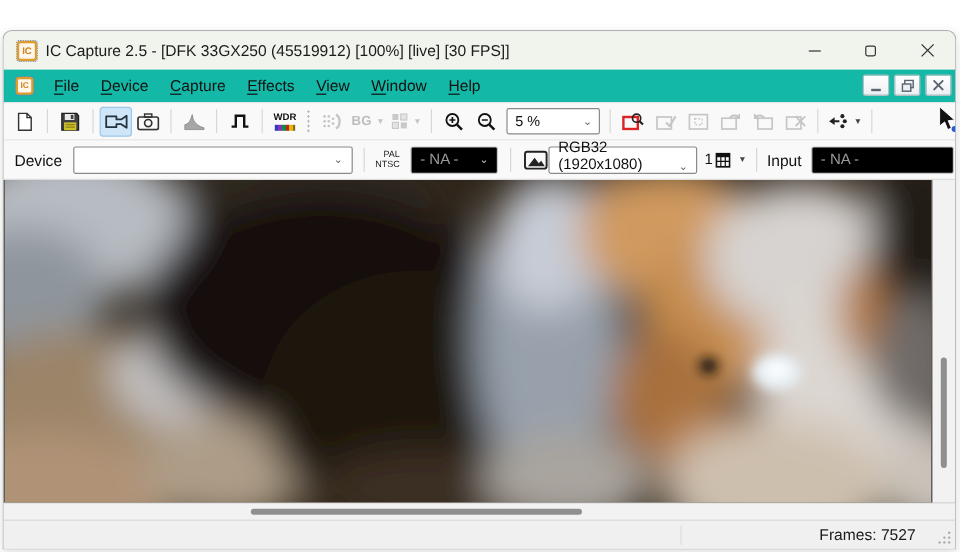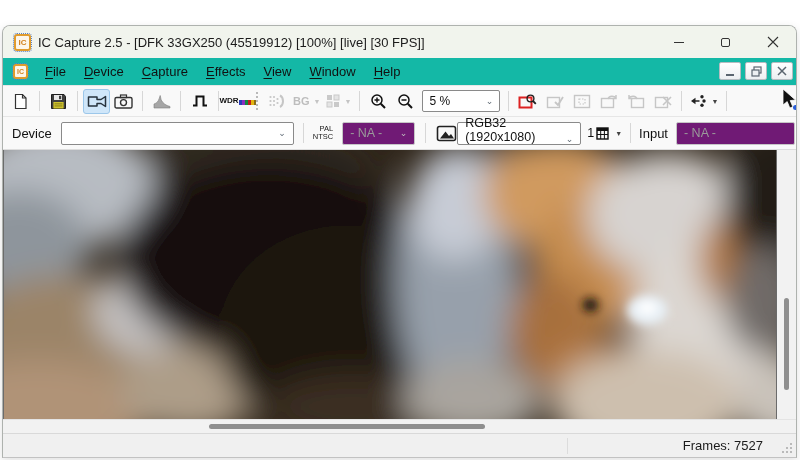--- a/index.html
+++ b/index.html
@@ -34,40 +34,40 @@
   .mdi-min { width:8px; height:2px; background:#5a6570; margin-top:7px; }
 
   
   .toolbar { height:31px; background:#f9f9f9; border-bottom:1px solid #e6e6e6;
     display:flex; align-items:center; padding-left:4px; position:relative; }
   .tb { width:27px; height:25px; border-radius:3px; display:flex; align-items:center; justify-content:center; flex:none; }
   .tb.active { background:#cfe6f9; border:1px solid #9cc7ea; }
   .tsep { width:1px; height:20px; background:#d7d7d7; margin:0 5px; flex:none; }
   .tgrip { width:4px; height:20px; margin:0 4px; flex:none;
     background-image:radial-gradient(#b9b9b9 1px, transparent 1.1px); background-size:4px 4px; }
-  .wdr { display:flex; flex-direction:row; align-items:center; line-height:1; }
+  .wdr { display:flex; flex-direction:column; align-items:center; line-height:1; }
   .wdr-text { font-size:8px; font-weight:bold; color:#111; letter-spacing:0; }
   .wdr-bar { width:17px; height:5px; margin-top:2px;
     background:linear-gradient(90deg,#2b3db8 0 18%,#8a2fc0 18% 36%,#128a3e 36% 54%,#bf2020 54% 72%,#e3b50f 72% 88%,#8a6d1d 88%); }
   .ddtxt { font-size:11px; color:#bdbdbd; font-weight:bold; }
   .ddarrow { font-size:7px; color:#444; margin-left:4px; }
   .ddarrow.dis { color:#c4c4c4; }
   .zoom-combo { width:78px; height:22px; border:1px solid #8a8a8a; background:#fff; border-radius:2px;
     display:flex; align-items:center; font-size:12px; color:#111; padding:0 6px; margin:0 3px; flex:none; }
   .combo-chev { margin-left:auto; color:#5f6a75; font-size:9px; }
   .dropbtn { display:flex; align-items:center; padding:0 3px; height:25px; border-radius:3px; flex:none; }
   .cursor-wrap { position:absolute; right:-3px; top:3px; }
 
   
   .devicebar { height:33px; background:#f9f9f9; border-bottom:1px solid #dddddd;
     display:flex; align-items:center; padding-left:9px; }
   .dlabel { font-size:13px; color:#111; flex:none; }
   .combo { height:23px; border:1px solid #8a8a8a; background:#fff; border-radius:2px;
     display:flex; align-items:center; font-size:12.5px; color:#111; padding:0 7px; flex:none; }
-  .combo.disabled { background:#701a75; border-color:#c6c6c6; color:#9a9a9a; }
+  .combo.disabled { background:#000000; border-color:#c6c6c6; color:#9a9a9a; }
   .combo.disabled .combo-chev { color:#c0c0c0; }
   .palntsc { font-size:7.5px; font-weight:normal; color:#1a1a1a; line-height:8px; text-align:right; flex:none; }
   .binning { display:flex; align-items:center; gap:2px; flex:none; font-size:12.5px; color:#111; }
 
   
   .viewport { height:269px; position:relative; background:#2e2418; display:flex; }
   .photo-wrap { width:774px; height:100%; border-left:1px solid #6b6b6b; border-right:1px solid #6b6b6b; overflow:hidden; }
   .photo { width:100%; height:100%; display:block; }
   .vscroll { width:19px; height:100%; background:#f2f2f2; position:relative; }
   .vthumb { position:absolute; left:7px; width:5px; top:148px; height:92px; background:#8f8f8f; border-radius:2.5px; }

